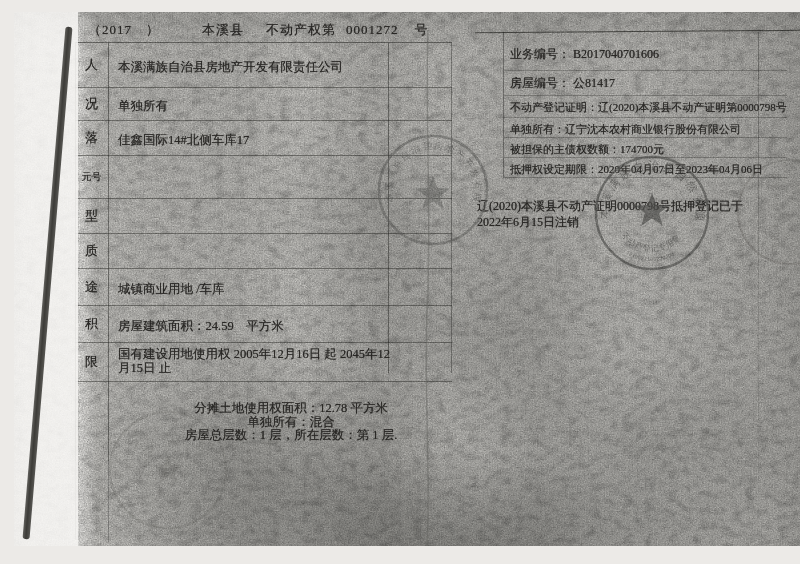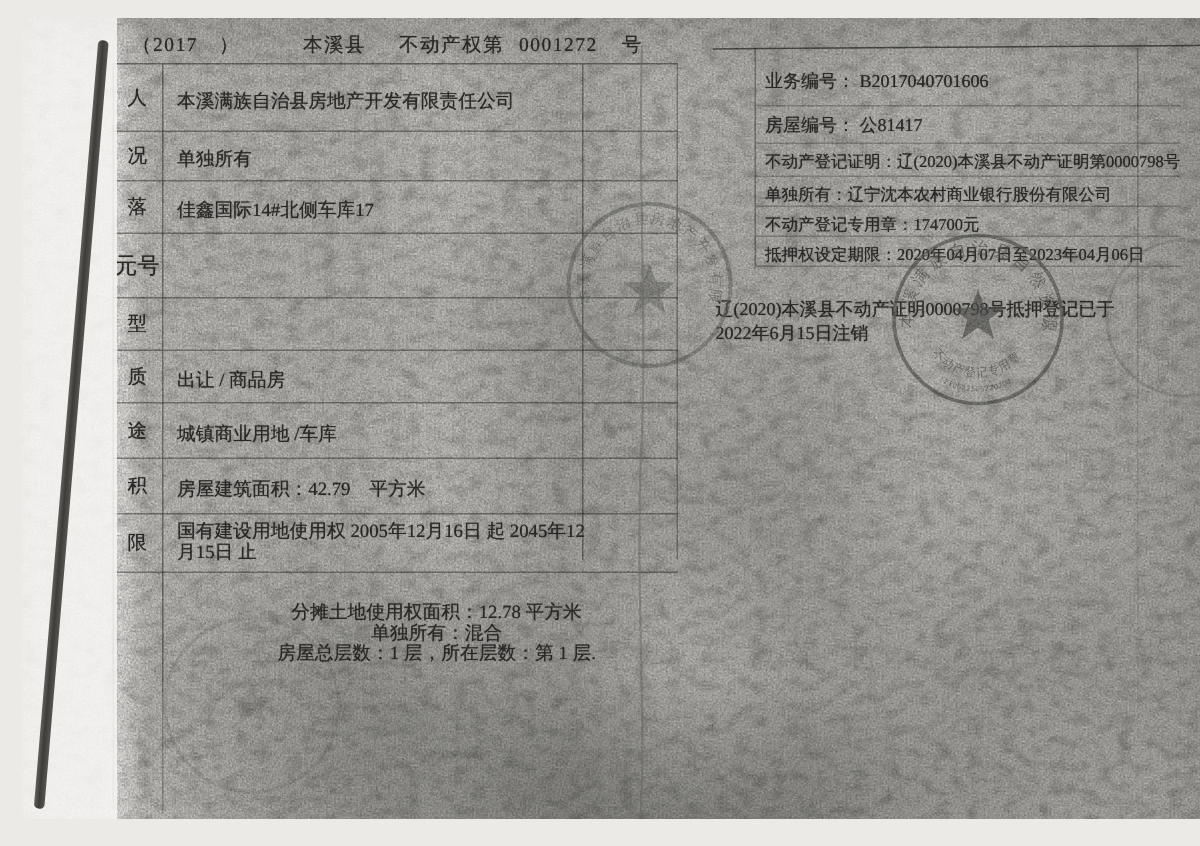--- a/index.html
+++ b/index.html
@@ -108,37 +108,36 @@
     </div>
     <div class="lrow" style="height:32px">
       <span class="llabel">况</span>
       <span class="lval" style="align-self:center">单独所有</span>
     </div>
     <div class="lrow" style="height:34px">
       <span class="llabel">落</span>
       <span class="lval" style="align-self:center">佳鑫国际14#北侧车库17</span>
     </div>
     <div class="lrow" style="height:42px">
-      <span class="llabel" style="font-size:15px">元号</span>
+      <span class="llabel" style="font-size:10px">元号</span>
       <span class="lval" style="align-self:center"></span>
     </div>
     <div class="lrow" style="height:34px">
       <span class="llabel">型</span>
     </div>
     <div class="lrow" style="height:34px">
       <span class="llabel">质</span>
-      <span class="lval" style="align-self:center">出让 / 商品房</span>
     </div>
     <div class="lrow" style="height:36px">
       <span class="llabel">途</span>
       <span class="lval" style="align-self:center">城镇商业用地 /车库</span>
     </div>
     <div class="lrow" style="height:36px">
       <span class="llabel">积</span>
-      <span class="lval" style="align-self:center">房屋建筑面积：42.79　平方米</span>
+      <span class="lval" style="align-self:center">房屋建筑面积：24.59　平方米</span>
     </div>
     <div class="lrow" style="height:38px">
       <span class="llabel">限</span>
       <span class="lval" style="white-space:normal">国有建设用地使用权 2005年12月16日 起 2045年12月15日 止</span>
     </div>
     <div class="notes">
       <div>分摊土地使用权面积：12.78 平方米</div>
       <div>单独所有：混合</div>
       <div>房屋总层数：1 层，所在层数：第 1 层.</div>
     </div>
@@ -149,21 +148,21 @@
   </div>
   <div class="ext" style="left:61px;top:448px;height:80px;"></div>
   <div class="ext" style="left:94px;top:448px;height:82px;"></div>
 
   <div class="topline"></div>
   <div class="rtable">
     <div class="rrow first" style="height:22px">业务编号： B2017040701606</div>
     <div class="rrow second" style="height:18px">房屋编号： 公81417</div>
     <div class="rrow" style="height:15px">不动产登记证明：辽(2020)本溪县不动产证明第0000798号</div>
     <div class="rrow" style="height:13px">单独所有：辽宁沈本农村商业银行股份有限公司</div>
-    <div class="rrow" style="height:13px">不动产登记专用章：174700元</div>
+    <div class="rrow" style="height:13px">被担保的主债权数额：174700元</div>
     <div class="rrow" style="height:13px">抵押权设定期限：2020年04月07日至2023年04月06日</div>
   </div>
   <div class="rright"></div>
   <div class="cancel">
     <div>辽(2020)本溪县不动产证明0000798号抵押登记已于</div>
     <div>2022年6月15日注销</div>
   </div>
 
   <svg class="stamps" width="786" height="534" viewBox="0 0 786 534">
     <g opacity="0.55" fill="none" stroke="#6f6f6c">

